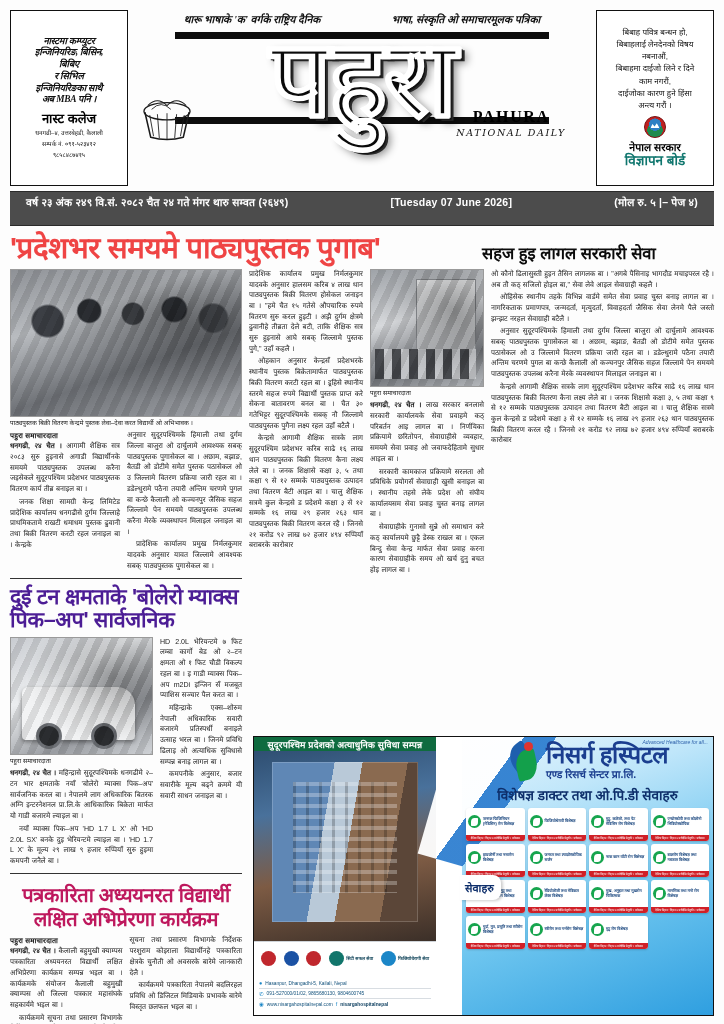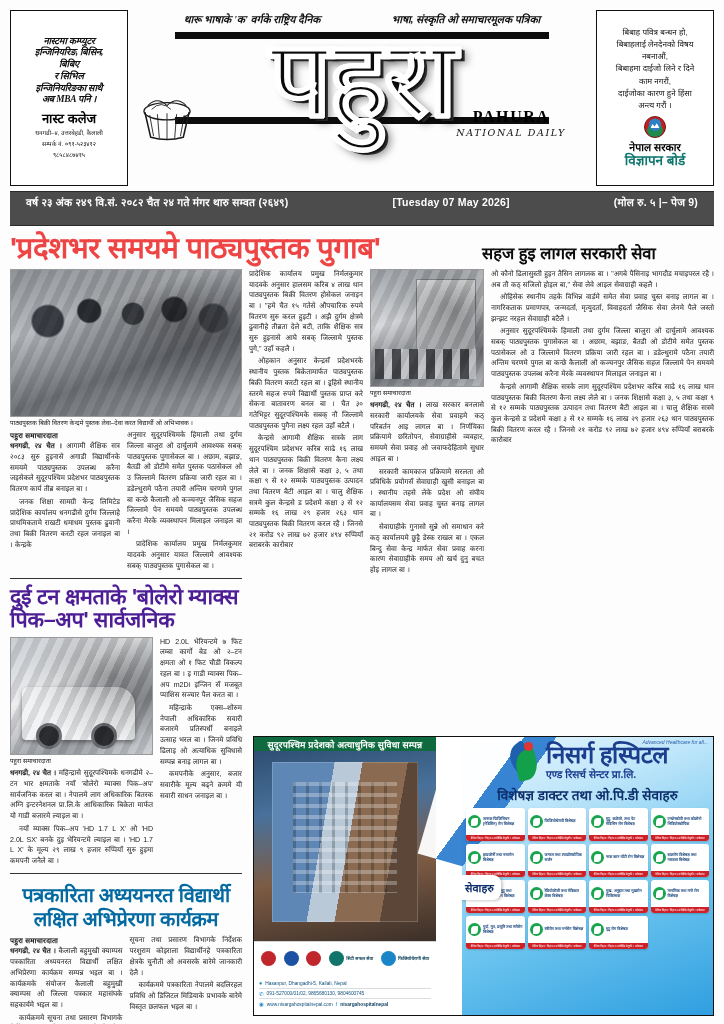--- a/index.html
+++ b/index.html
@@ -305,21 +305,21 @@
     content:""; position:absolute; bottom:-9px;
     width:20px; height:20px; border-radius:50%;
     background:#2b2d30; border:3px solid #6d7075;
   }
   .photo.p-truck .truck::before { left: 12%; }
   .photo.p-truck .truck::after  { right: 16%; }
 
   .headline-3 {
     font-size: 20px;
     font-weight: 700;
-    color: #0369a1;
+    color: #be185d;
     line-height: 1.22;
     text-align: center;
     margin: 5px 0 4px 0;
     letter-spacing: -0.3px;
   }
 
   
   .photo.p-gov {
     height: 118px;
     background: linear-gradient(165deg,#9fa3a8 0%,#d7d9dc 40%,#74777c 75%,#b4b7bb 100%);
@@ -563,22 +563,22 @@
       <div class="ad-right-line">दाईजोका कारण हुने हिंसा</div>
       <div class="ad-right-line">अन्त्य गरौं ।</div>
       <div class="gov-emblem"></div>
       <div class="ad-right-govt">नेपाल सरकार</div>
       <div class="ad-right-board">विज्ञापन बोर्ड</div>
     </div>
   </div>
 
   <div class="dateline">
     <span>वर्ष २३  अंक  २४९ वि.सं. २०८२ चैत २४ गते मंगर   थारु सम्वत (२६४९)</span>
-    <span class="dl-mid">[Tuesday 07  May  2026]</span>
-    <span>(मोल रु. ५ |– पेज 9)</span>
+    <span class="dl-mid">[Tuesday 07  June  2026]</span>
+    <span>(मोल रु. ५ |– पेज ४)</span>
   </div>
 
   <div class="headline-row">
     <div class="headline-main">'प्रदेशभर समयमे पाठ्यपुस्तक पुगाब'</div>
     <div class="headline-sub">सहज हुइ लागल सरकारी सेवा</div>
   </div>
 
   <div class="content">
 
     <div class="col col-a">

